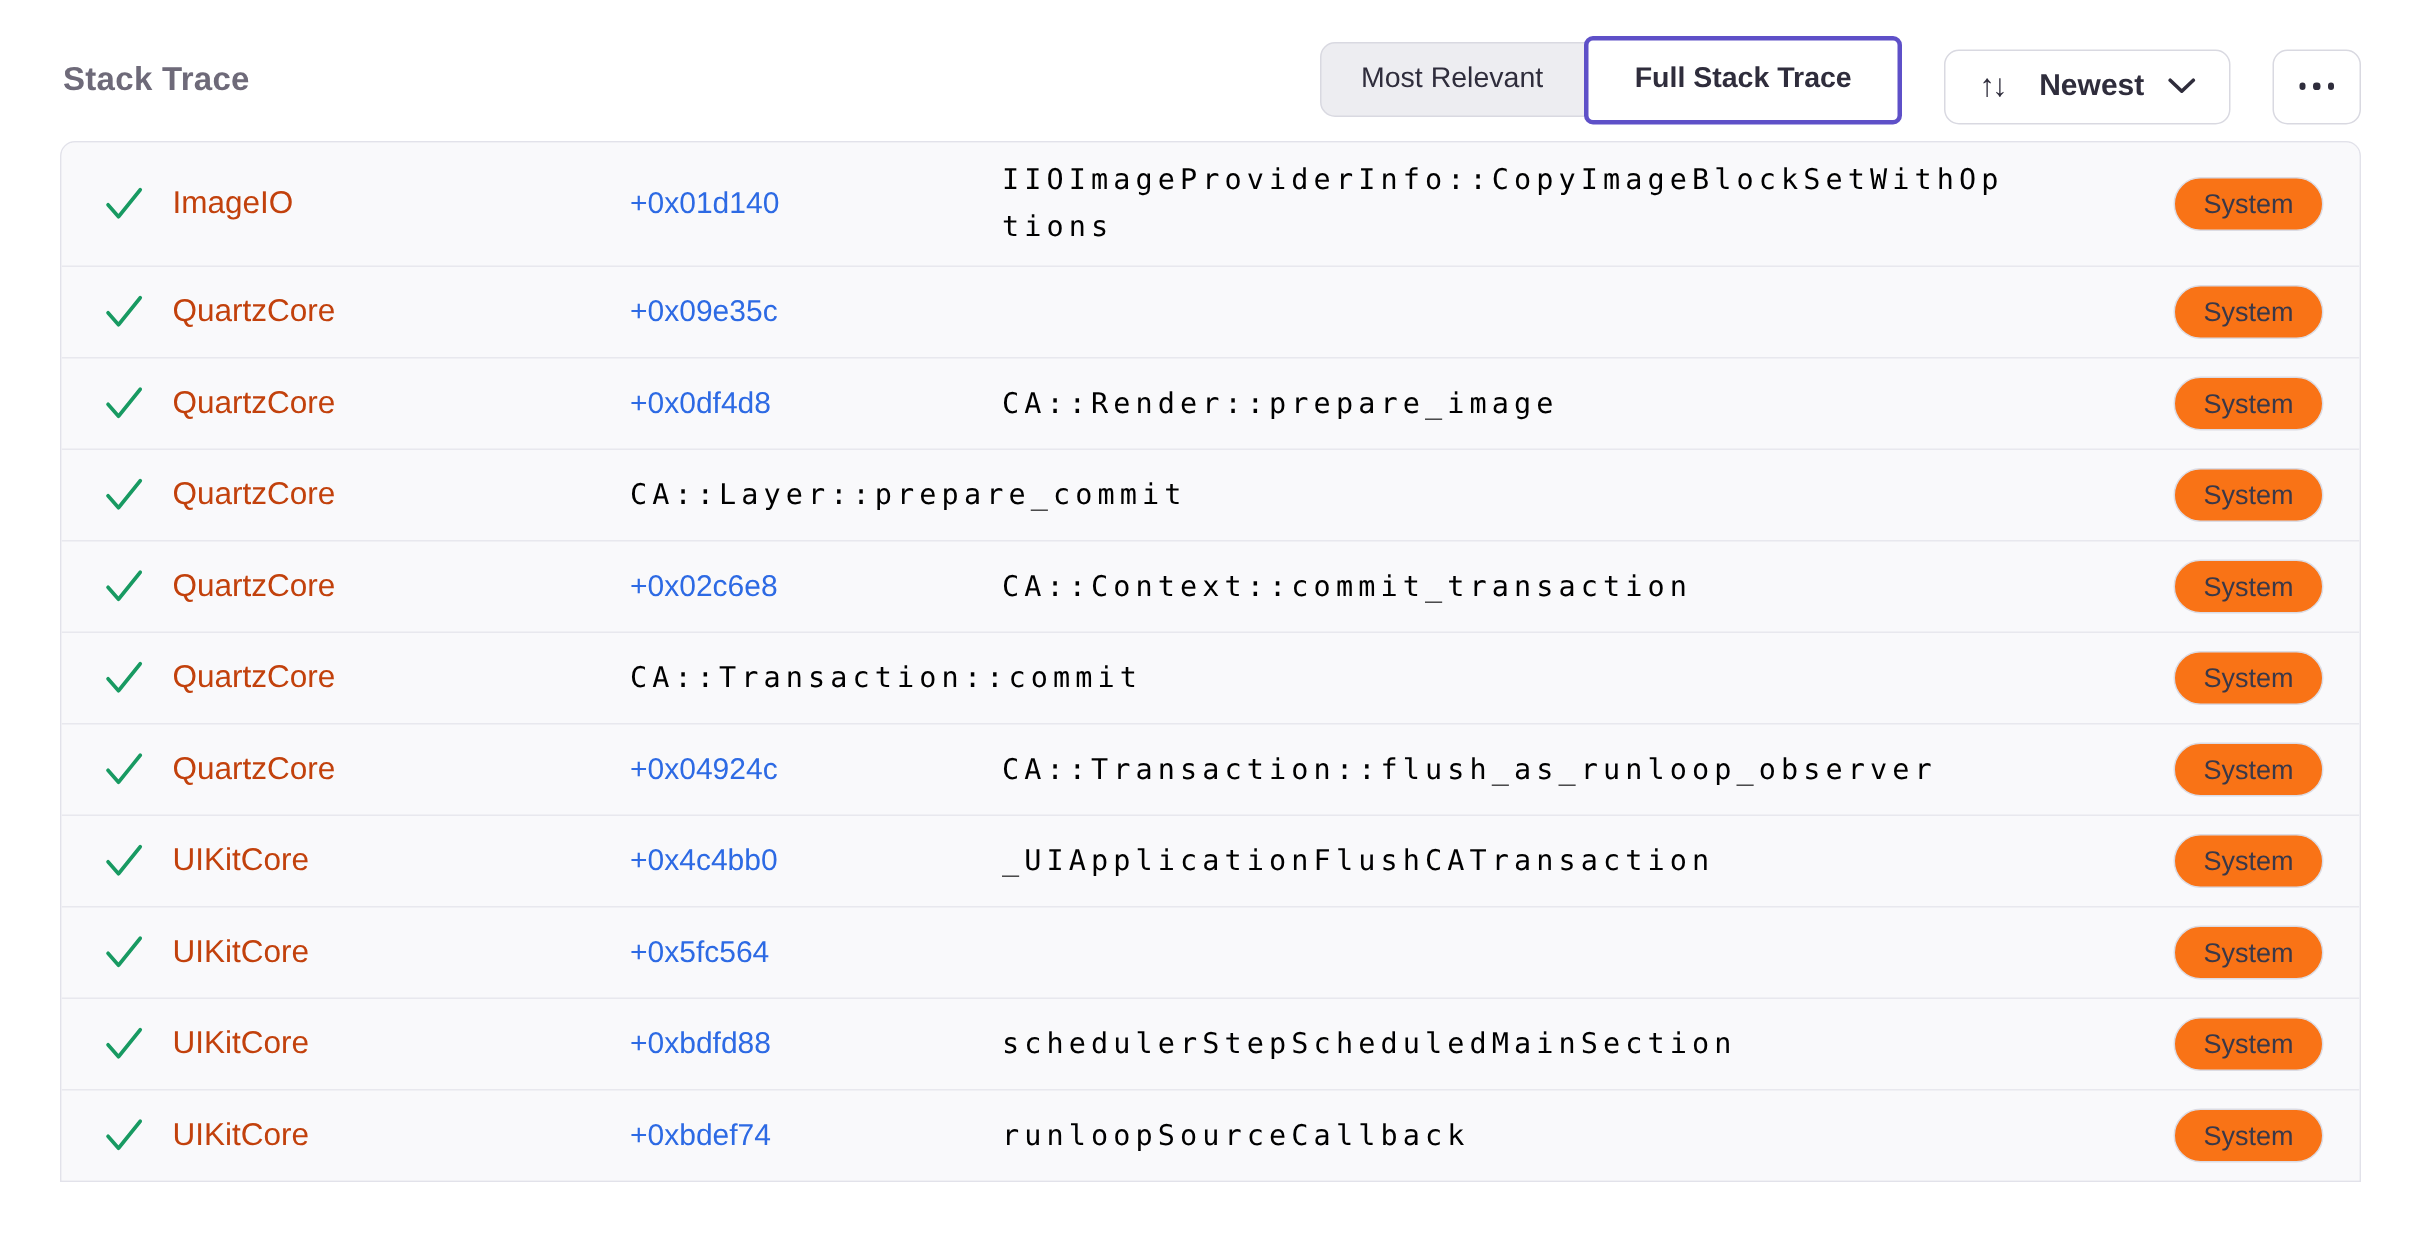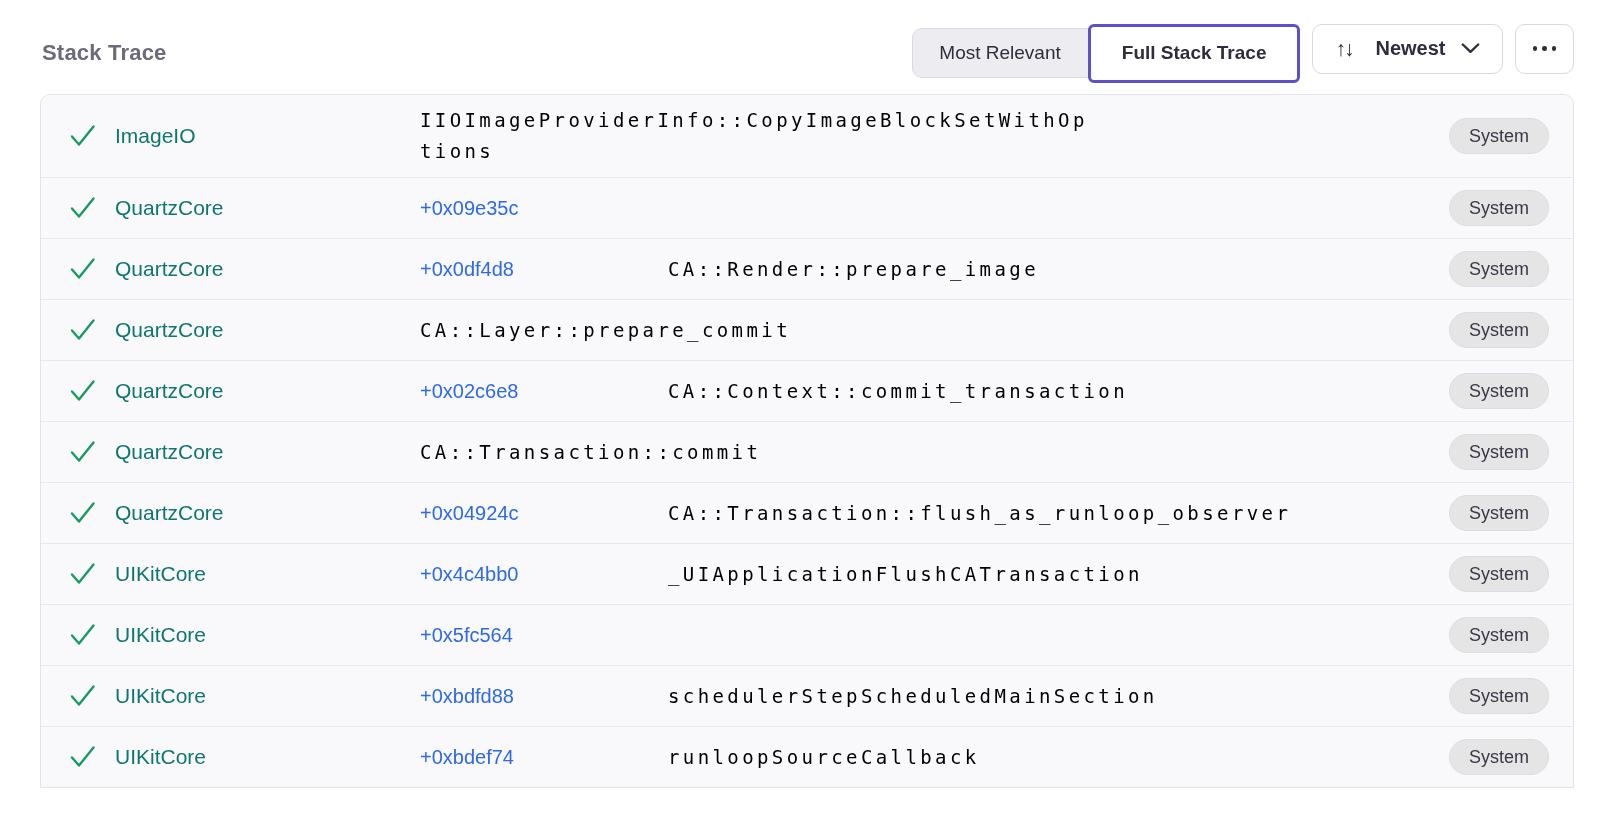--- a/index.html
+++ b/index.html
@@ -14,21 +14,21 @@
     --dark-text:#2f2d3c;
     --title-gray:#6e6a79;
     --badge-border:#dcdce4;
   }
   *{box-sizing:border-box;margin:0;padding:0;}
   html,body{width:1614px;height:822px;overflow:hidden;background:#ffffff;
     font-family:"Liberation Sans",sans-serif;}
   .header{display:flex;align-items:center;justify-content:space-between;
     padding:24px 40px 0 42px;height:82px;}
   .page-title{font-size:22px;font-weight:700;color:var(--title-gray);letter-spacing:0.2px;}
-  .controls{display:flex;align-items:flex-start;gap:12px;}
+  .controls{display:flex;align-items:flex-end;gap:28px;}
   .segmented{display:flex;align-items:center;}
   .seg-btn{font-family:"Liberation Sans",sans-serif;font-size:19px;color:var(--dark-text);
     background:var(--seg-bg);border:1px solid var(--btn-border);
     border-radius:10px;height:50px;padding:0 30px 0 26px;cursor:pointer;}
   .seg-btn.inactive{margin-right:-18px;border-radius:10px;padding-right:44px;}
   .seg-btn.active{position:relative;z-index:2;background:#ffffff;font-weight:700;
     border:3.5px solid var(--accent-purple);border-radius:6px;height:59px;padding:0 31px;}
   .ctl-btn{display:flex;align-items:center;gap:11px;background:#ffffff;
     border:1px solid var(--btn-border);border-radius:10px;height:50px;
     padding:0 22px;cursor:pointer;font-family:"Liberation Sans",sans-serif;}
@@ -38,27 +38,27 @@
   .more-btn{padding:0 17px;}
   .dots{display:flex;gap:5px;align-items:center;}
   .dots i{display:block;width:4.5px;height:4.5px;border-radius:50%;background:var(--dark-text);}
   .table{margin:12px 40px 0 40px;border:1px solid var(--table-border);
     border-radius:10px 10px 0 0;overflow:hidden;background:var(--row-bg);}
   .row{display:flex;align-items:center;min-height:61px;background:var(--row-bg);
     padding:0 24px 0 28px;}
   .row + .row{border-top:1px solid var(--separator);}
   .row:first-child{min-height:82px;}
   .check{flex:0 0 27px;display:flex;align-items:center;}
-  .lib{flex:0 0 305px;margin-left:19px;font-size:21px;font-weight:500;color:#0f766e;}
+  .lib{flex:0 0 305px;margin-left:19px;font-size:21px;font-weight:500;color:#c2410c;}
   .addr{flex:0 0 248px;font-size:20px;color:var(--link-blue);text-decoration:none;cursor:pointer;}
   .fn{flex:0 0 676px;font-family:"DejaVu Sans Mono",monospace;font-size:19px;
     letter-spacing:3.4px;line-height:31px;color:#000000;overflow-wrap:anywhere;
     padding:9px 0;}
   .spacer{flex:1;}
-  .badge{flex:0 0 auto;height:36px;line-height:34px;padding:0 19px;background:#e5e5e5;
+  .badge{flex:0 0 auto;height:36px;line-height:34px;padding:0 19px;background:#f97316;
     border:1px solid var(--badge-border);border-radius:18px;font-size:18px;
     color:#3a3848;white-space:nowrap;align-self:center;}
 </style>
 </head>
 <body>
 
 <div class="header">
   <div class="page-title">Stack Trace</div>
   <div class="controls">
     <div class="segmented">
@@ -83,20 +83,21 @@
 </div>
 
 <div class="table" id="trace-table">
   <div class="row">
     <span class="check">
       <svg width="27" height="26" viewBox="0 0 27 26">
         <path d="M3 13.5 L10 21.5 L24.5 3.5" fill="none" stroke="#189a62" stroke-width="2.4" stroke-linecap="round" stroke-linejoin="round"></path>
       </svg>
     </span>
     <span class="lib">ImageIO</span>
+    <a class="addr">+0x01d140</a>
     <span class="fn">IIOImageProviderInfo::CopyImageBlockSetWithOptions</span>
     <span class="spacer"></span>
     <span class="badge">System</span>
   </div>
 
   <div class="row">
     <span class="check">
       <svg width="27" height="26" viewBox="0 0 27 26">
         <path d="M3 13.5 L10 21.5 L24.5 3.5" fill="none" stroke="#189a62" stroke-width="2.4" stroke-linecap="round" stroke-linejoin="round"></path>
       </svg>

